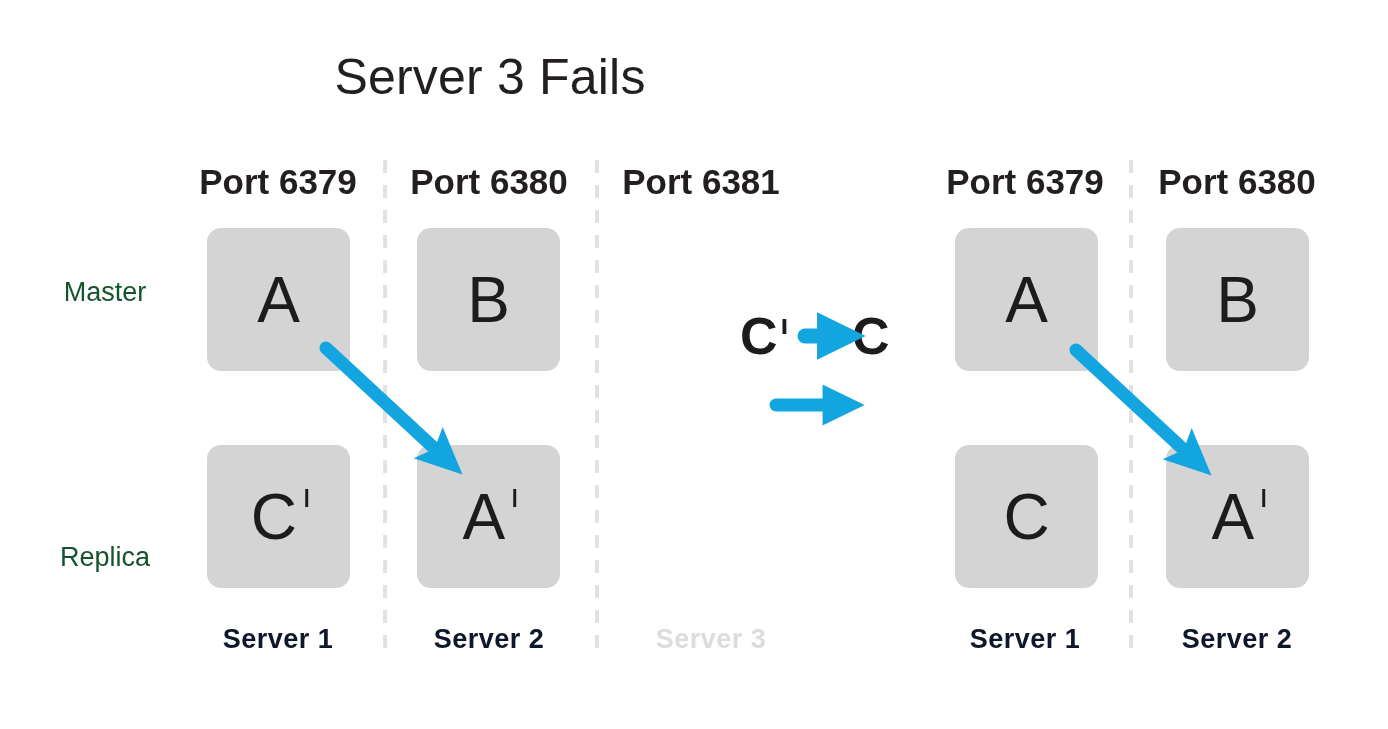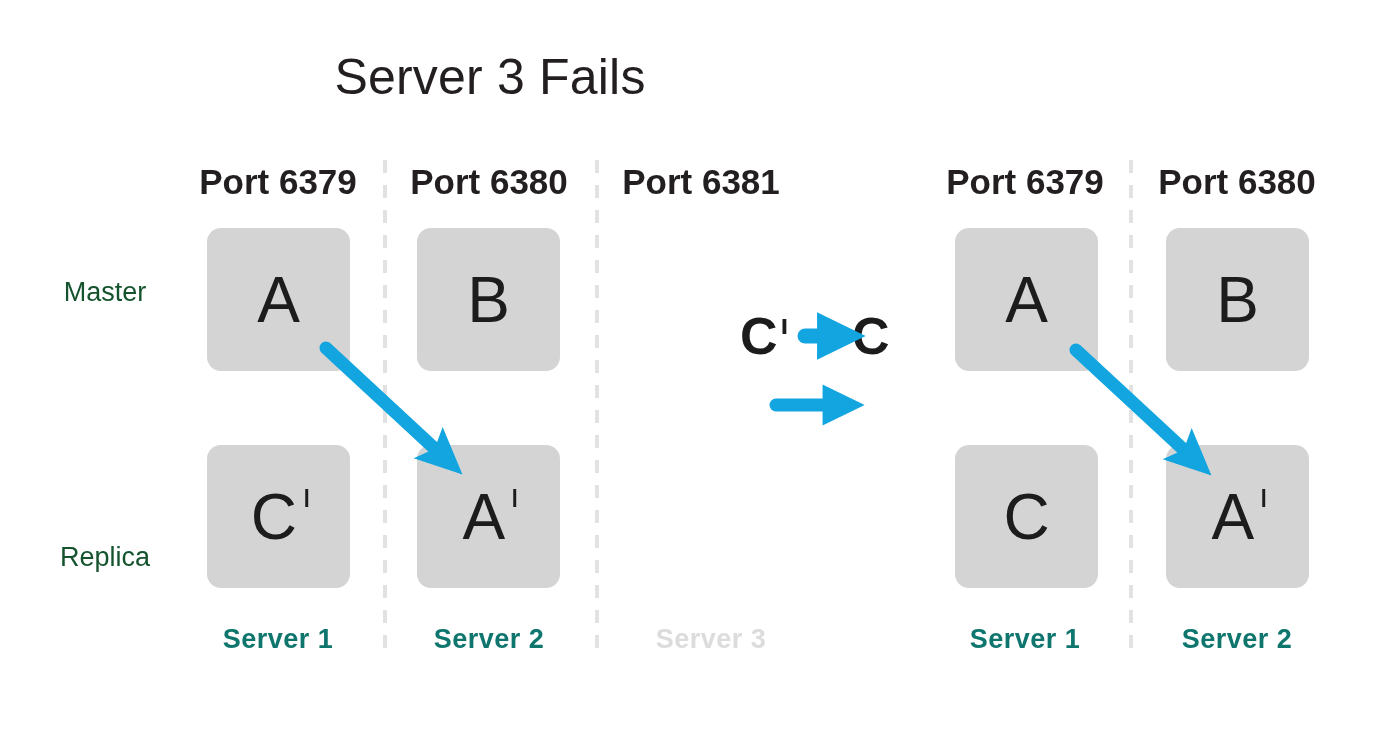--- a/index.html
+++ b/index.html
@@ -113,21 +113,21 @@
   }
 
   
   .server-label {
     position: absolute;
     top: 624px;
     width: 200px;
     text-align: center;
     font-size: 27px;
     font-weight: 700;
-    color: #0f766e;
+    color: #0f172a;
     white-space: nowrap;
     letter-spacing: 0.5px;
   }
   .server-label.failed { color: #dcdcdc; }
 
   
   .mid-text {
     position: absolute;
     font-size: 52px;
     font-weight: 700;

